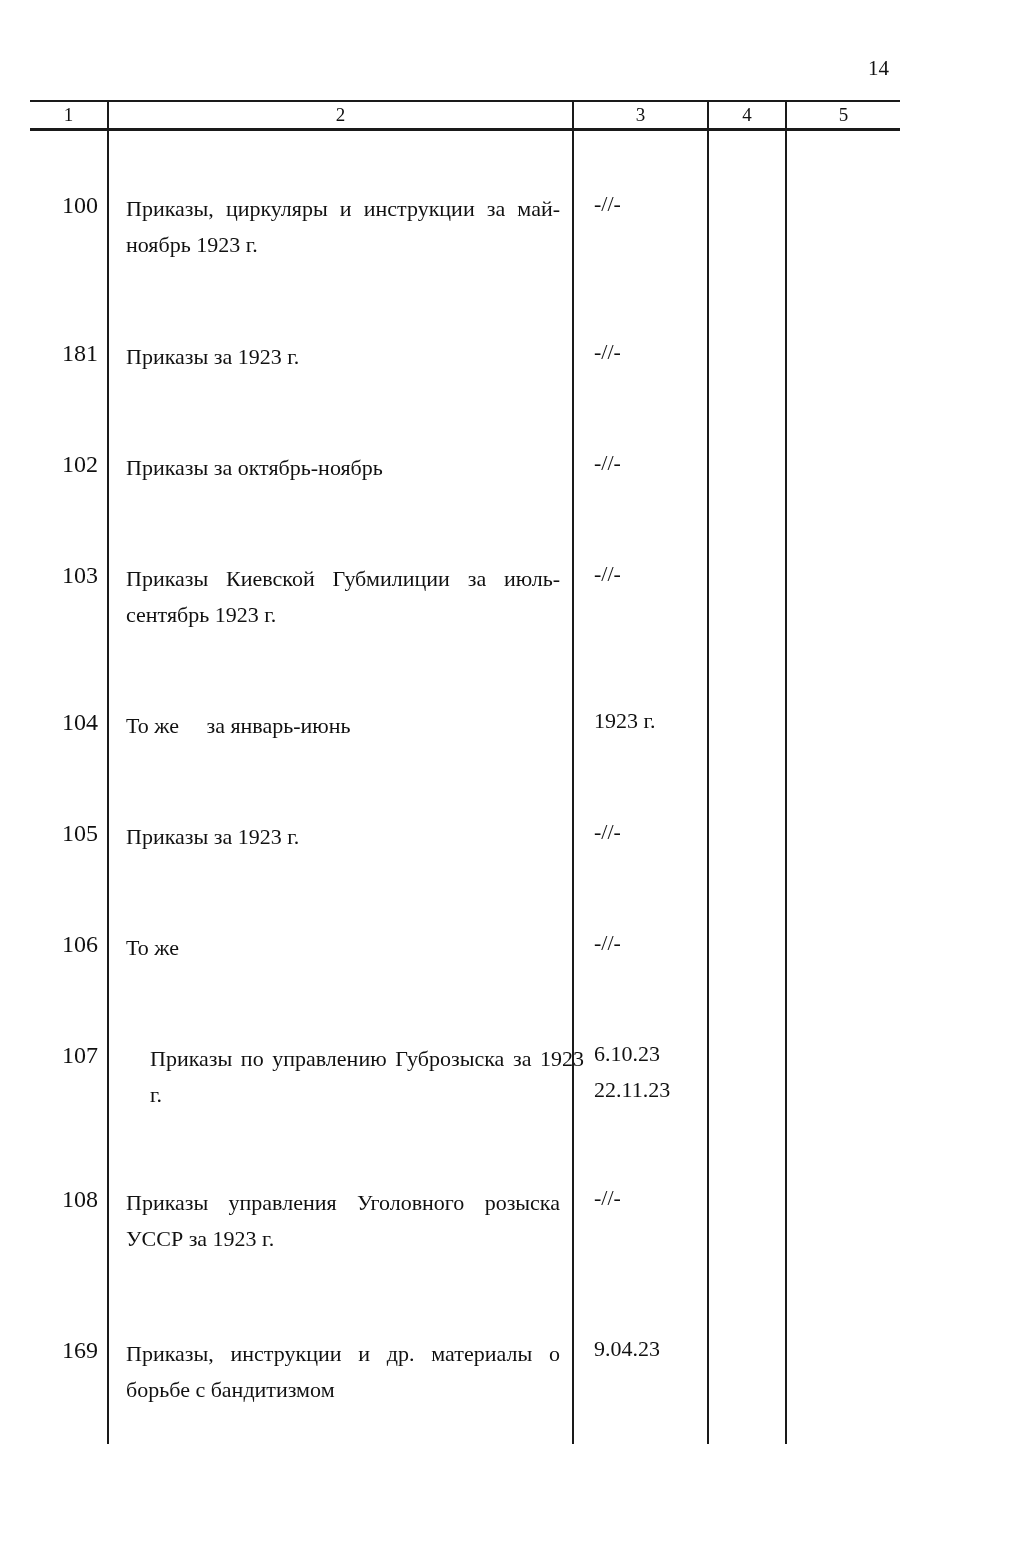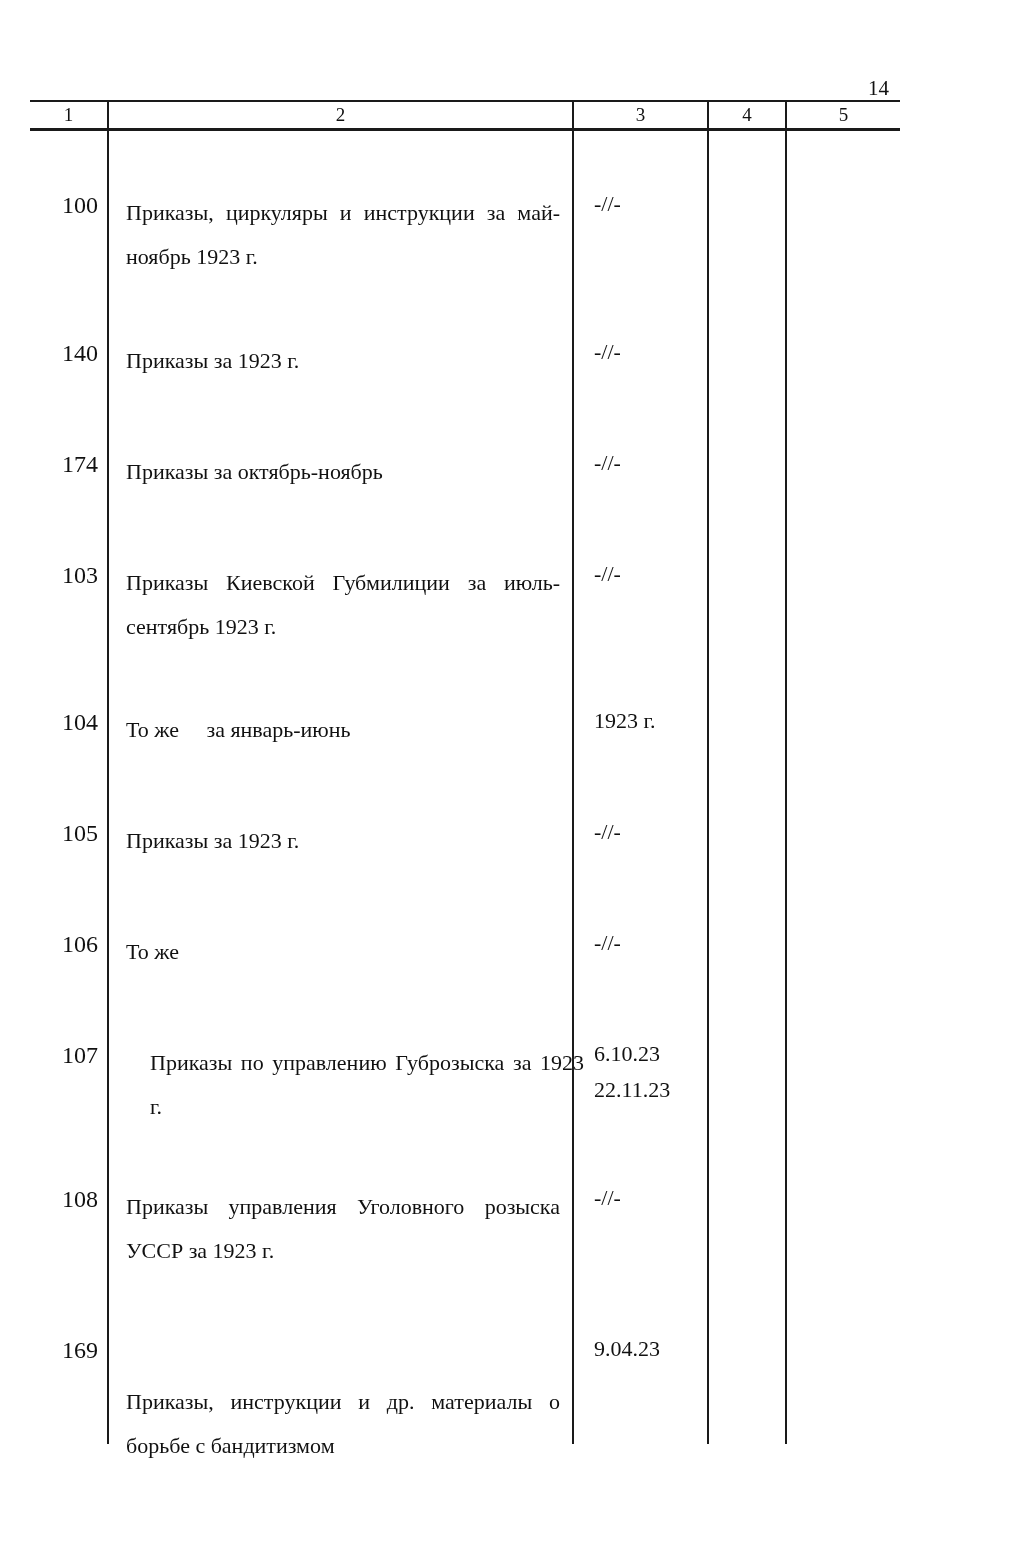--- a/index.html
+++ b/index.html
@@ -11,21 +11,21 @@
       width: 1024px;
       height: 1542px;
       position: relative;
       overflow: hidden;
       font-family: "Liberation Serif", "DejaVu Serif", serif;
       color: #111;
     }
     .page-number {
       position: absolute;
       left: 868px;
-      top: 76px;
+      top: 56px;
       font-size: 21px;
       text-align: center;
     }
     .hline {
       position: absolute;
       left: 30px;
       width: 870px;
       height: 2px;
       background: #1a1a1a;
     }
@@ -50,21 +50,21 @@
       left: 40px;
       width: 58px;
       text-align: right;
       font-size: 24px;
     }
     .desc {
       position: absolute;
       left: 126px;
       width: 434px;
       font-size: 22px;
-      line-height: 44px;
+      line-height: 36px;
       text-align: justify;
       text-align-last: left;
     }
     .date {
       position: absolute;
       left: 594px;
       width: 110px;
       font-size: 22px;
       line-height: 36px;
       white-space: pre-line;
@@ -89,27 +89,27 @@
 <div class="col-head" style="left:709px; width:76px;">4</div>
 <div class="col-head" style="left:787px; width:113px;">5</div>
 
 <div class="row" style="top:192px;">
   <div class="num">100</div>
   <div class="desc" style="top:-1px;">Приказы, циркуляры и инструкции за май-ноябрь 1923 г.</div>
   <div class="date" style="top:-6px;">-//-</div>
 </div>
 
 <div class="row" style="top:340px;">
-  <div class="num">140</div>
+  <div class="num">181</div>
   <div class="desc" style="top:-1px;">Приказы за 1923 г.</div>
   <div class="date" style="top:-6px;">-//-</div>
 </div>
 
 <div class="row" style="top:451px;">
-  <div class="num">174</div>
+  <div class="num">102</div>
   <div class="desc" style="top:-1px;">Приказы за октябрь-ноябрь</div>
   <div class="date" style="top:-6px;">-//-</div>
 </div>
 
 <div class="row" style="top:562px;">
   <div class="num">103</div>
   <div class="desc" style="top:-1px;">Приказы Киевской Губмилиции за июль-сентябрь 1923 г.</div>
   <div class="date" style="top:-6px;">-//-</div>
 </div>
 
@@ -139,15 +139,15 @@
 </div>
 
 <div class="row" style="top:1186px;">
   <div class="num">108</div>
   <div class="desc" style="top:-1px;">Приказы управления Уголовного розыска УССР за 1923 г.</div>
   <div class="date" style="top:-6px;">-//-</div>
 </div>
 
 <div class="row" style="top:1337px;">
   <div class="num">169</div>
-  <div class="desc" style="top:-1px;margin-top:44px;">Приказы, инструкции и др. материалы о борьбе с бандитизмом</div>
+  <div class="desc" style="top:-1px;">Приказы, инструкции и др. материалы о борьбе с бандитизмом</div>
   <div class="date" style="top:-6px;">9.04.23</div>
 </div>
 
 </body></html>

